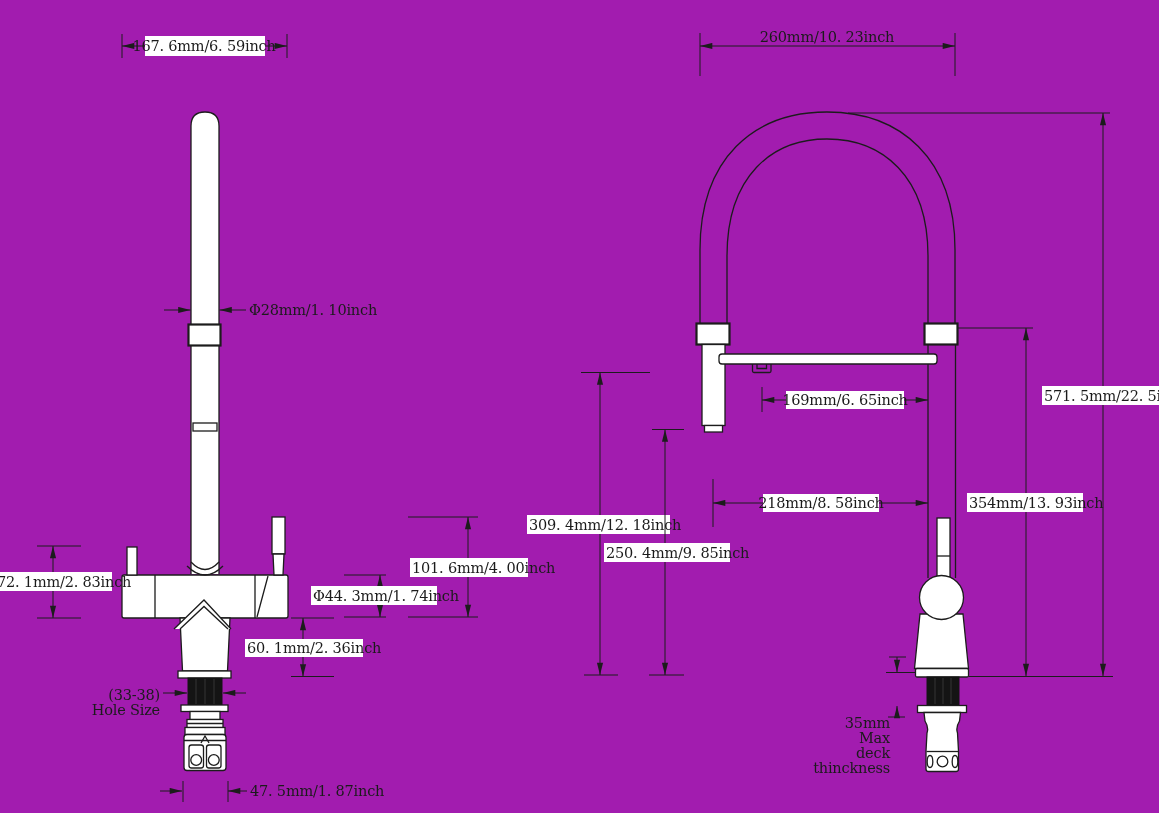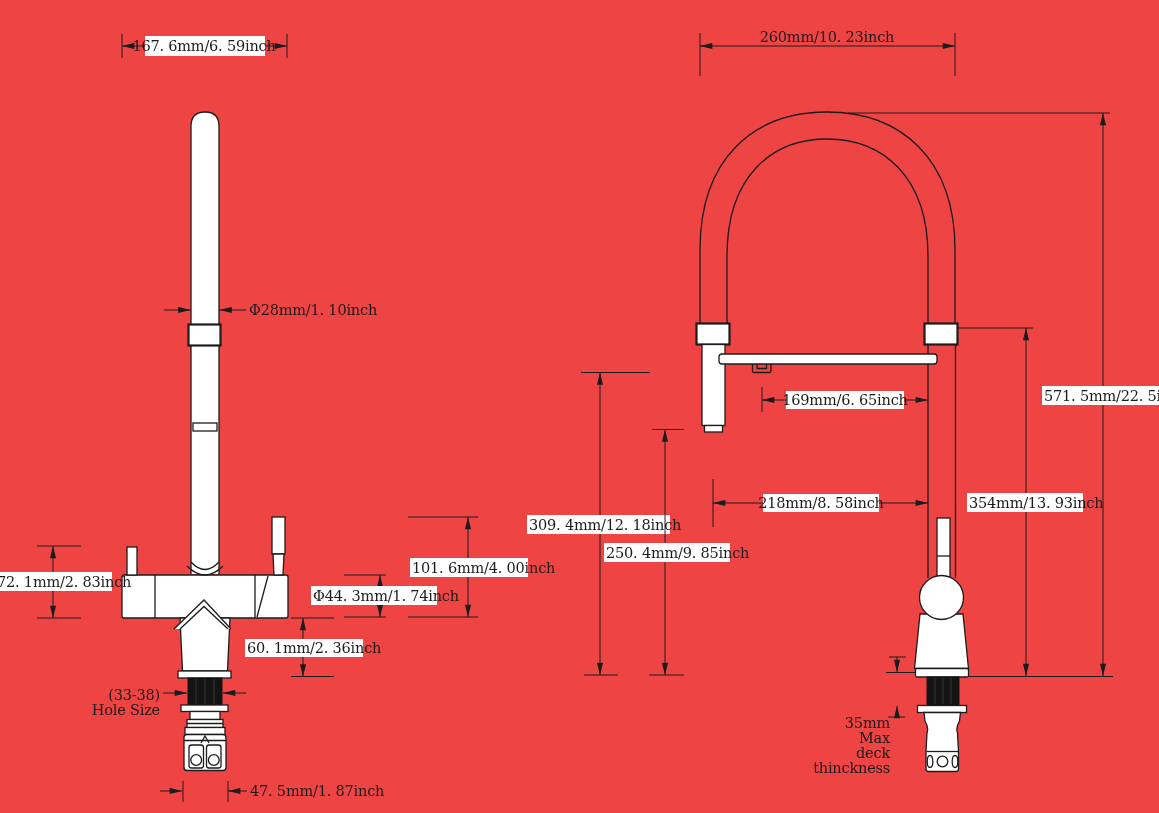--- a/index.html
+++ b/index.html
@@ -1,16 +1,16 @@
 <!DOCTYPE html>
 <html><head>
 <meta charset="utf-8">
 <style>
   html,body{margin:0;padding:0;background:#ffffff;}
-  #canvas{position:relative;width:1159px;height:813px;background:#ef4444;overflow:hidden;}
+  #canvas{position:relative;width:1159px;height:813px;background:#a21caf;overflow:hidden;}
   .ln{stroke:#1c1c1c;stroke-width:1.3;fill:none;}
   .fw{stroke:#1c1c1c;stroke-width:1.3;fill:#ffffff;}
   .thick{stroke-width:2.2;}
   .dim{stroke:#1c1c1c;stroke-width:1;fill:none;}
   .dark{fill:#141414;stroke:#141414;}
   .bg{fill:#ffffff;stroke:none;}
   text.t{font-family:"DejaVu Serif","Liberation Serif",serif;font-size:14.5px;fill:#1b1b1b;letter-spacing:-0.2px;}
 </style>
 </head>
 <body>

